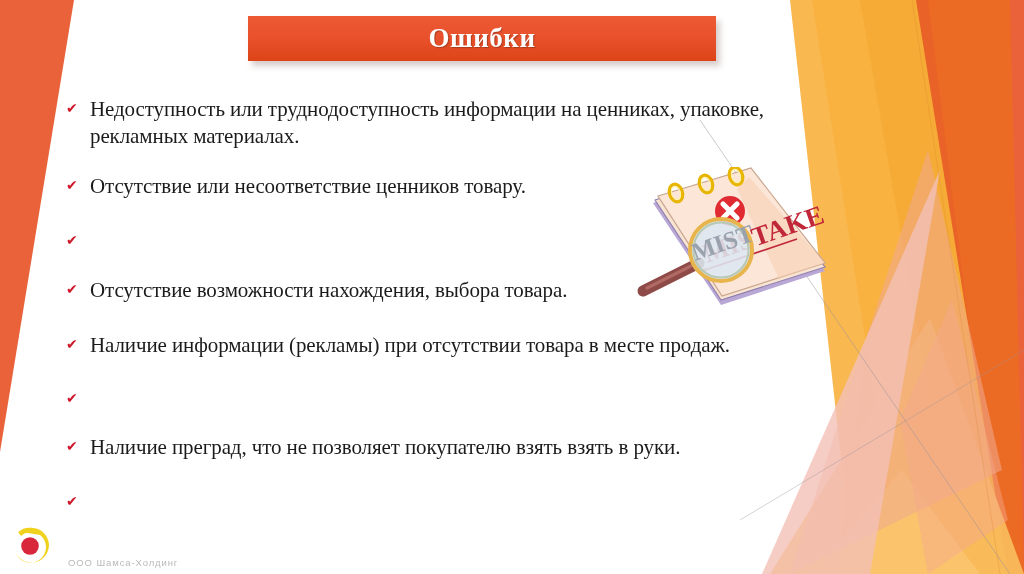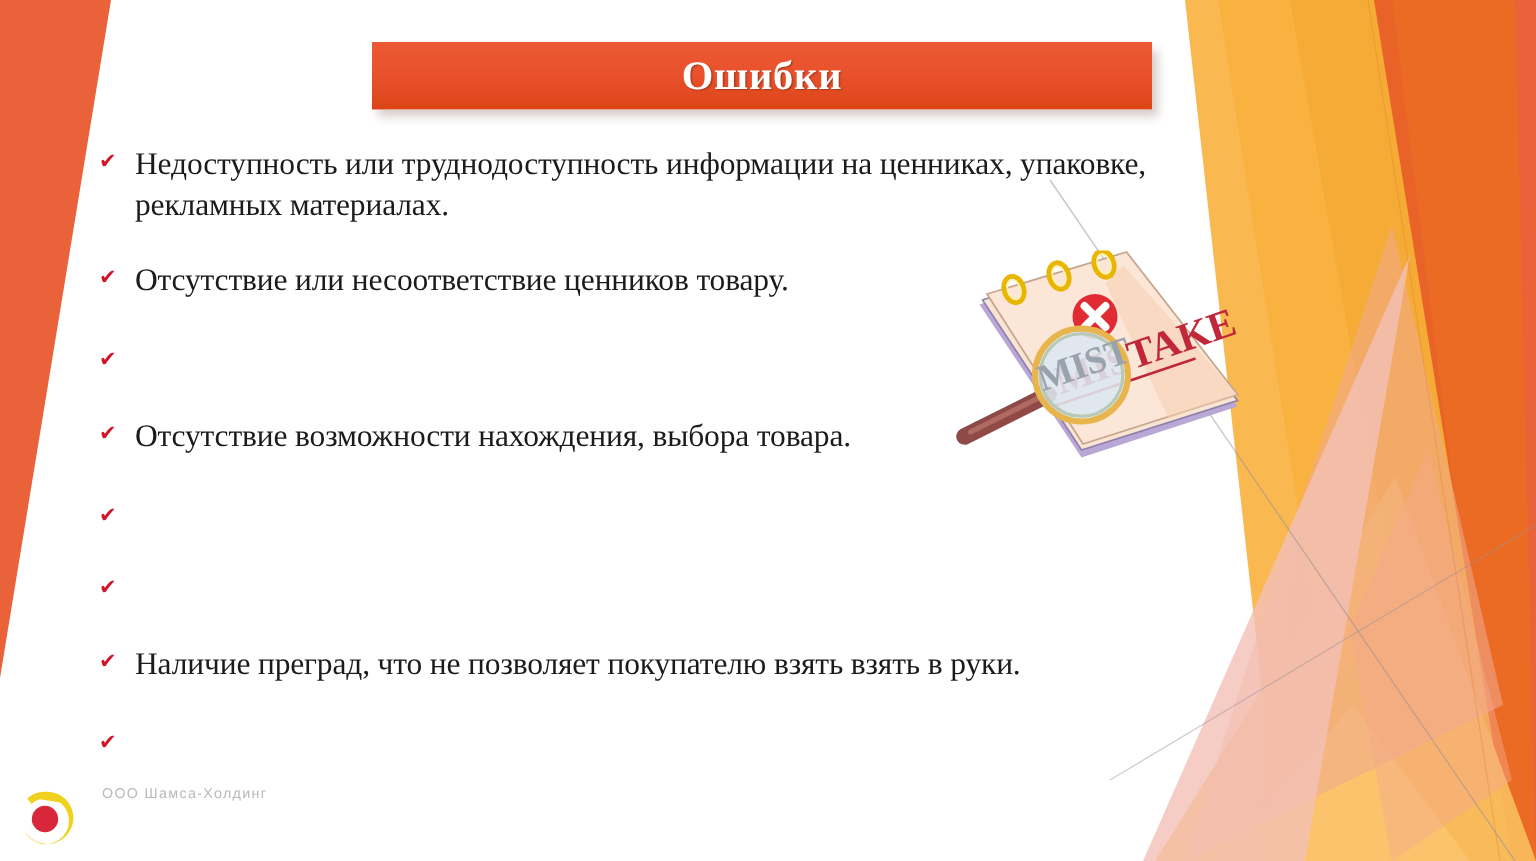--- a/index.html
+++ b/index.html
@@ -22,22 +22,22 @@
     inset: 0;
     width: 1024px;
     height: 574px;
     pointer-events: none;
   }
 
   
   #title-banner {
     position: absolute;
     left: 248px;
-    top: 28px;
-    width: 520px;
+    top: 16px;
+    width: 468px;
     height: 45px;
     background: linear-gradient(180deg, #ec5a33 0%, #e8502b 52%, #dc4417 100%);
     box-shadow: 4px 5px 6px rgba(120, 90, 80, 0.30);
     display: flex;
     align-items: center;
     justify-content: center;
     z-index: 6;
   }
   #title-text {
     color: #ffffff;
@@ -87,21 +87,21 @@
     height: 145px;
     z-index: 4;
   }
 
   
   #footer {
     position: absolute;
     left: 8px;
     bottom: 6px;
     display: flex;
-    align-items: flex-start;
+    align-items: flex-end;
     z-index: 7;
   }
   #footer-logo {
     width: 44px;
     height: 44px;
     flex: 0 0 44px;
   }
   #footer-caption {
     margin-left: 16px;
     font-family: "Liberation Sans", sans-serif;
@@ -197,20 +197,21 @@
     </div>
     <div class="bullet-row" style="margin-bottom:28px;">
       <span class="bullet-mark">✔</span>
     </div>
     <div class="bullet-row" style="margin-bottom:27px;">
       <span class="bullet-mark">✔</span>
       <span class="bullet-text">Отсутствие возможности нахождения, выбора товара.</span>
     </div>
     <div class="bullet-row" style="margin-bottom:27px;">
       <span class="bullet-mark">✔</span>
+      <span class="bullet-text">Наличие информации (рекламы) при отсутствии товара в месте продаж.</span>
     </div>
     <div class="bullet-row" style="margin-bottom:27px;">
       <span class="bullet-mark">✔</span>
     </div>
     <div class="bullet-row" style="margin-bottom:27px;">
       <span class="bullet-mark">✔</span>
       <span class="bullet-text">Наличие преград, что не позволяет покупателю взять взять в руки.</span>
     </div>
     <div class="bullet-row">
       <span class="bullet-mark">✔</span>

